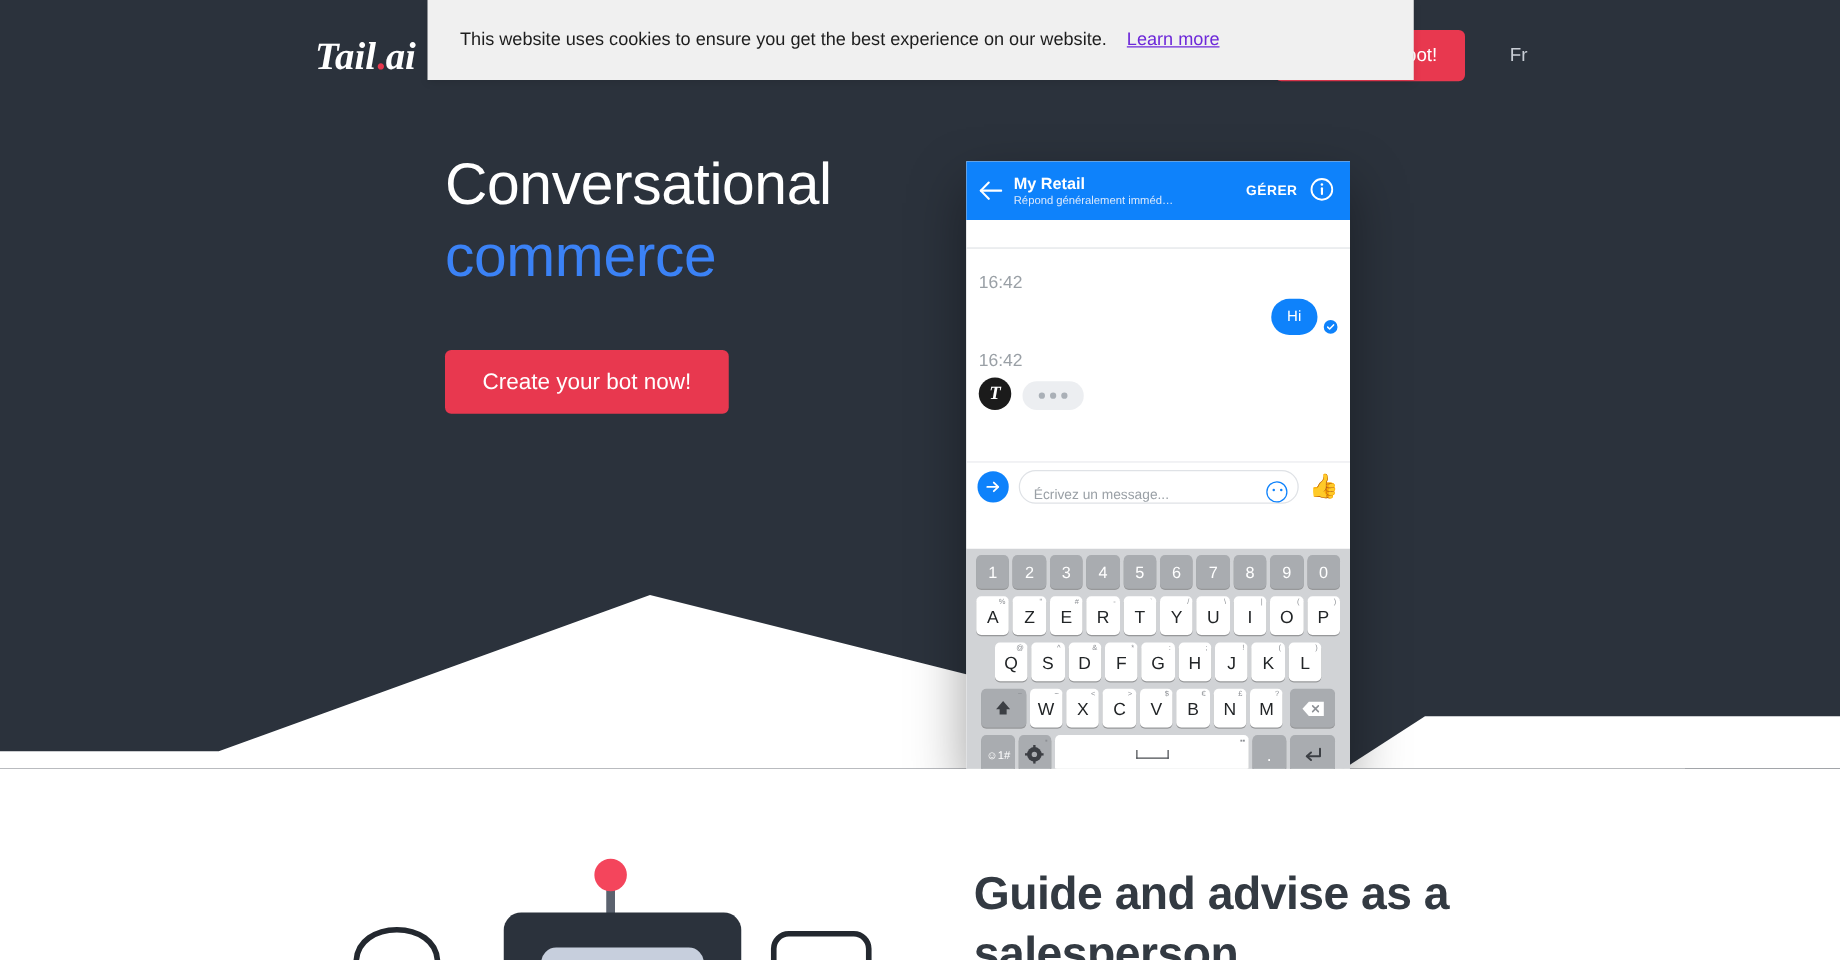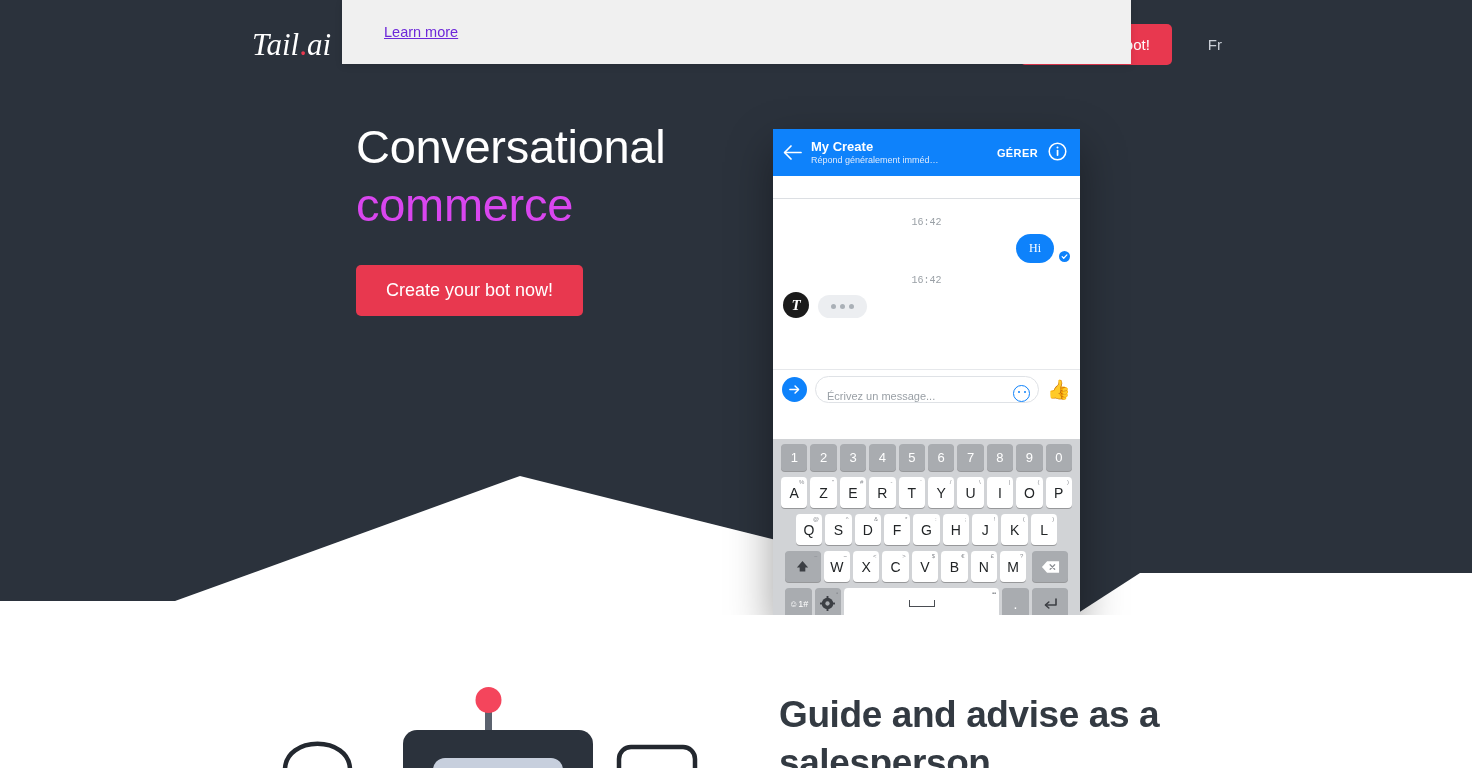--- a/index.html
+++ b/index.html
@@ -32,21 +32,21 @@
   .nav {
     position: absolute; left: 0; top: 0;
     width: 1472px; height: 88px;
     display: flex; align-items: center;
     padding: 0 250px 0 252px;
     z-index: 5;
   }
   .logo {
     font-family: "Liberation Serif", serif;
     font-style: italic;
-    font-weight: normal;
+    font-weight: bold;
     font-size: 31px;
     color: #ffffff;
     letter-spacing: 0px;
     line-height: 1;
     user-select: none;
     white-space: nowrap;
   }
   .logo .dot { color: #e8384f; font-style: normal; }
   .nav-spacer { flex: 1; }
   .nav-links { display: flex; align-items: center; gap: 36px; }
@@ -80,30 +80,30 @@
     position: absolute; left: 356px; top: 118px; width: 400px;
     z-index: 3;
   }
   .hero-title {
     font-size: 47px;
     line-height: 58px;
     font-weight: normal;
     color: #ffffff;
     letter-spacing: -0.3px;
   }
-  .hero-title .accent { color: #d946ef; }
+  .hero-title .accent { color: #3b82f6; }
   .hero-sub {
     margin-top: 16px;
     font-size: 18px;
     line-height: 23px;
     color: #9aa3ae;
   }
   .hero-btn {
     display: inline-block;
-    margin-top: 31px;
+    margin-top: 46px;
     background: #e8384f;
     color: #ffffff;
     font-size: 18px;
     border: none;
     border-radius: 5px;
     padding: 15px 30px;
     cursor: pointer;
   }
 
   
@@ -136,22 +136,22 @@
   .ph-info { flex: none; width: 22px; }
 
   .ph-subbar { height: 23px; background: #ffffff; border-bottom: 1px solid #dcdfe3; }
 
   .ph-chat {
     height: 170px;
     background: #ffffff;
     position: relative;
     padding: 6px 10px 0 10px;
   }
-  .ph-time { text-align: center; font-size: 10px; color: #9aa0a6; margin: 12px 0 6px; font-family: Liberation Mono, monospace; }
-  .row-right { display: flex; justify-content: flex-end; align-items: flex-end; gap: 5px; font-family: Liberation Serif, serif; }
+  .ph-time { font-size: 14px; color: #9aa0a6; margin: 12px 0 6px; }
+  .row-right { display: flex; justify-content: flex-end; align-items: flex-end; gap: 5px; }
   .bubble-out {
     background: #0e82fb; color: #ffffff;
     border-radius: 18px; padding: 7px 13px;
     font-size: 12px; line-height: 15px;
   }
   .seen {
     width: 11px; height: 11px; border-radius: 50%;
     background: #0e82fb; flex: none;
     display: flex; align-items: center; justify-content: center;
     margin-bottom: 1px;
@@ -283,21 +283,21 @@
     <div class="phone">
 
       <div class="ph-header">
         <div class="ph-back">
           <svg width="19" height="15" viewBox="0 0 19 15" aria-hidden="true">
             <path d="M8 1 L1.6 7.5 L8 14" stroke="#ffffff" stroke-width="1.7" fill="none" stroke-linecap="round" stroke-linejoin="round"></path>
             <line x1="1.8" y1="7.5" x2="18" y2="7.5" stroke="#ffffff" stroke-width="1.7" stroke-linecap="round"></line>
           </svg>
         </div>
         <div class="ph-titles">
-          <div class="ph-name">My Create</div>
+          <div class="ph-name">My Retail</div>
           <div class="ph-status">Répond généralement imméd…</div>
         </div>
         <div class="ph-manage">GÉRER</div>
         <div class="ph-info">
           <svg width="19" height="19" viewBox="0 0 19 19" aria-hidden="true">
             <circle cx="9.5" cy="9.5" r="8.3" stroke="#ffffff" stroke-width="1.5" fill="none"></circle>
             <circle cx="9.5" cy="5.6" r="1" fill="#ffffff"></circle>
             <rect x="8.7" y="7.8" width="1.7" height="6.2" rx="0.8" fill="#ffffff"></rect>
           </svg>
         </div>
@@ -463,16 +463,17 @@
         <a class="nav-link" href="#">About us</a>
         <a class="nav-link" href="#">Pricing</a>
         <a class="nav-link" href="#">Contact us</a>
         <a class="nav-link" href="#">Sign in</a>
       </div>
     <button class="nav-cta">Create your bot!</button>
     <a class="lang" href="#">Fr</a>
   </div>
 
   <div class="cookie">
+    <span class="cookie-text">This website uses cookies to ensure you get the best experience on our website.</span>
     <a class="cookie-link" href="#">Learn more</a>
   </div>
 
 </div>
 
 </body></html>

